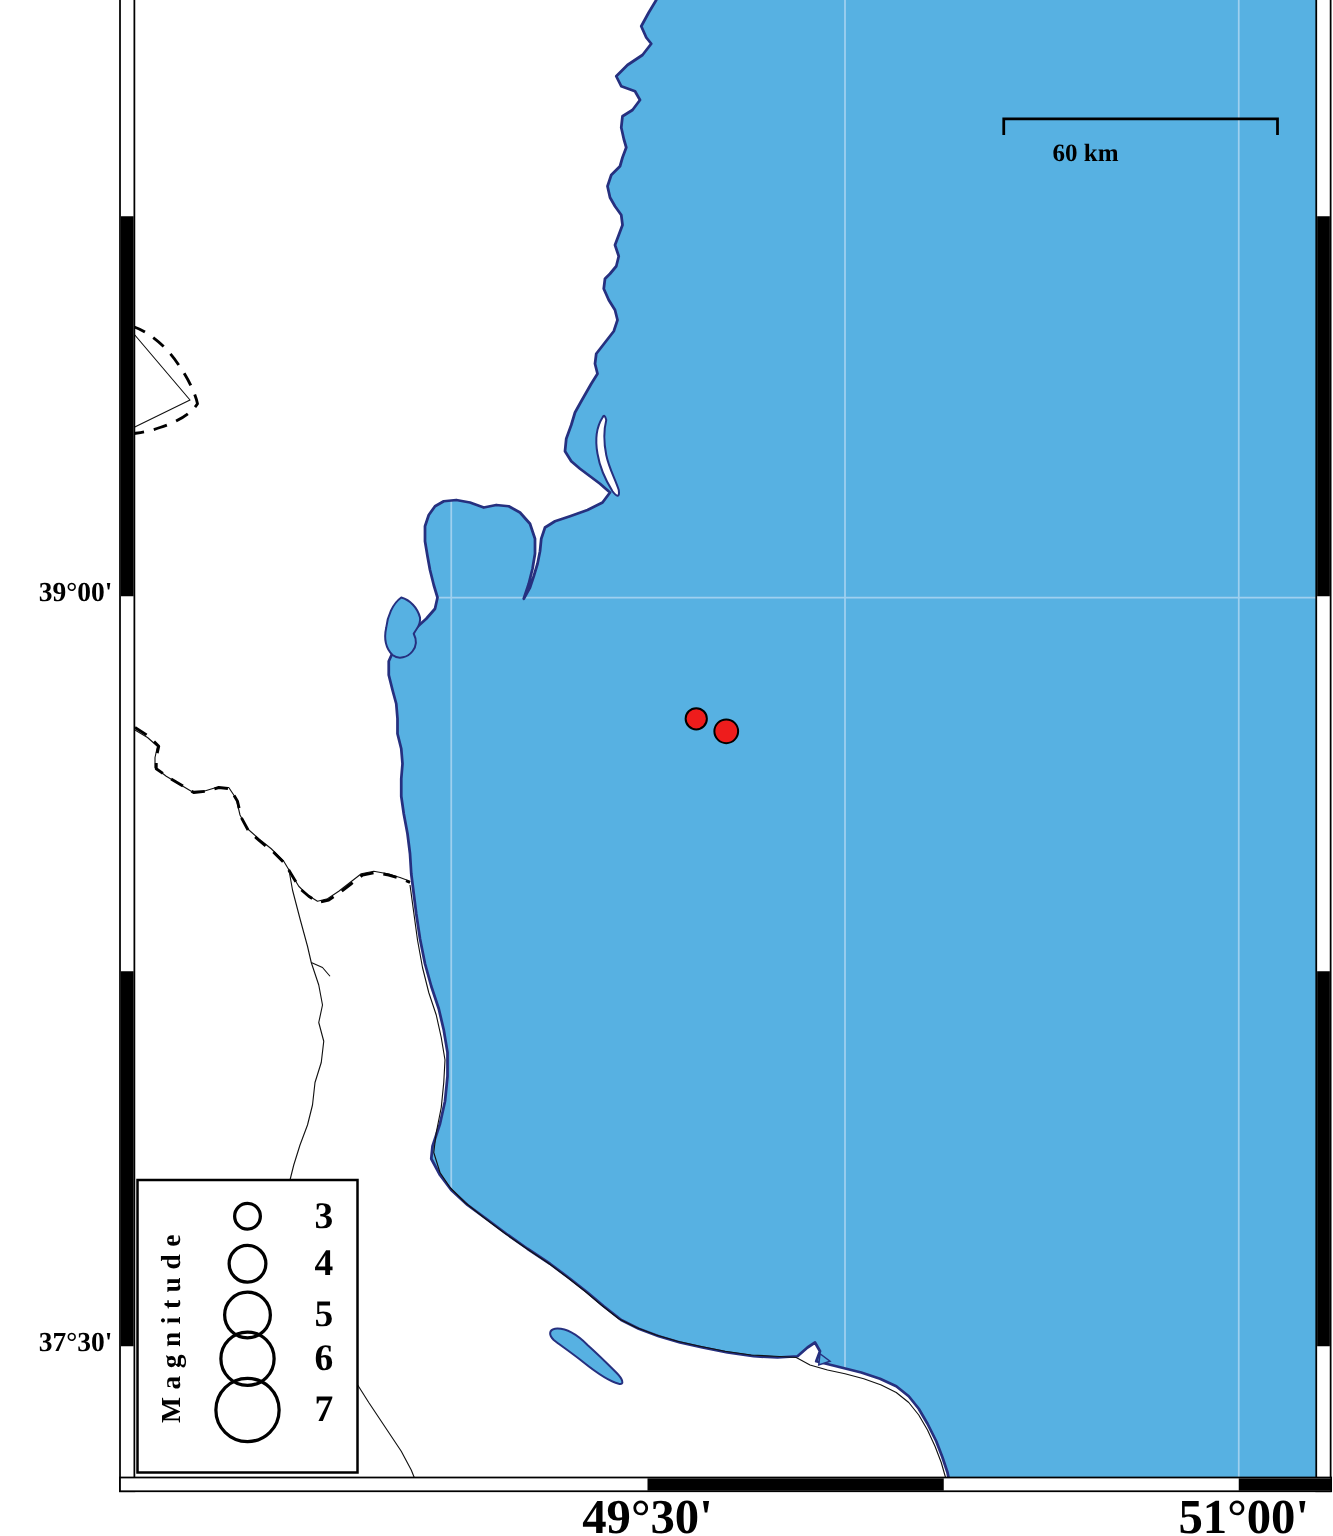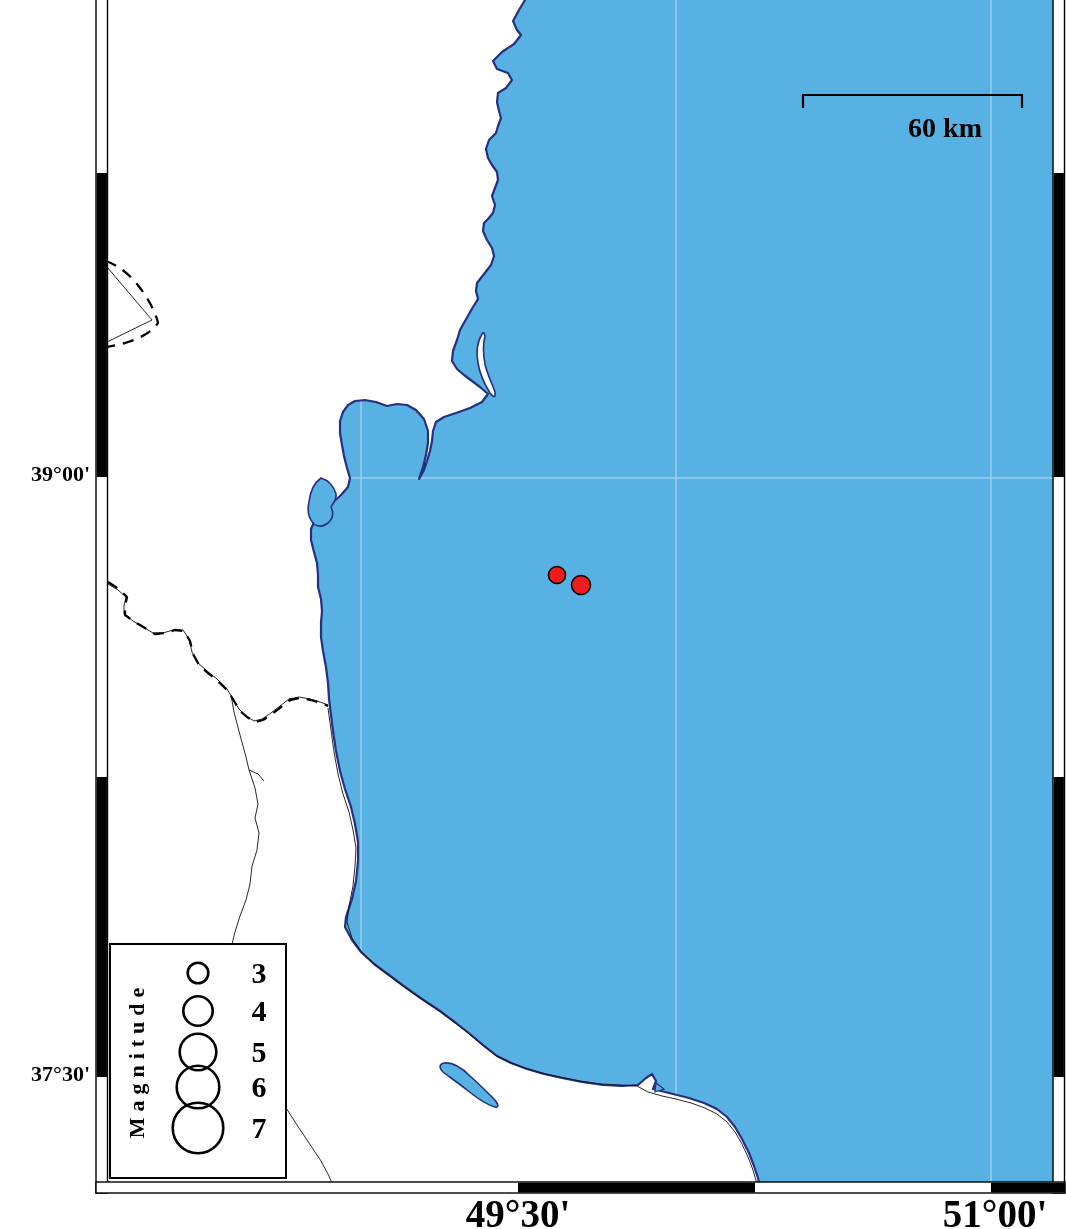--- a/index.html
+++ b/index.html
@@ -17,21 +17,21 @@
   .framebar{fill:#fff;stroke:#000;stroke-width:1.4;}
   .frameseg{fill:#000;}
   .legendbox{fill:#fff;stroke:#000;stroke-width:2;}
   .legend-circle{fill:none;stroke:#000;stroke-width:2.6;}
   .quake{fill:var(--quake,#EE1C1C);stroke:#000;stroke-width:1.6;}
   .scalebar{stroke:#000;stroke-width:2.2;fill:none;}
 
   .maplabel{position:absolute;white-space:nowrap;}
   .lat-label{left:0;width:90px;text-align:right;font-size:22px;}
   .lon-label{width:150px;text-align:center;font-size:39px;top:1191px;}
-  .scale-label{left:842px;top:112px;width:140px;text-align:right;font-size:28px;}
+  .scale-label{left:842px;top:112px;width:140px;text-align:left;font-size:20px;}
   .legend-title{
     left:17px;top:1040px;width:240px;height:40px;line-height:40px;text-align:center;
     font-size:22px;letter-spacing:6px;transform:rotate(-90deg);transform-origin:center center;
   }
   .legend-num{position:absolute;left:236px;width:46px;text-align:center;font-size:30px;line-height:38px;height:38px;}
 </style>
 </head>
 <body>
 
 <div id="stage">

